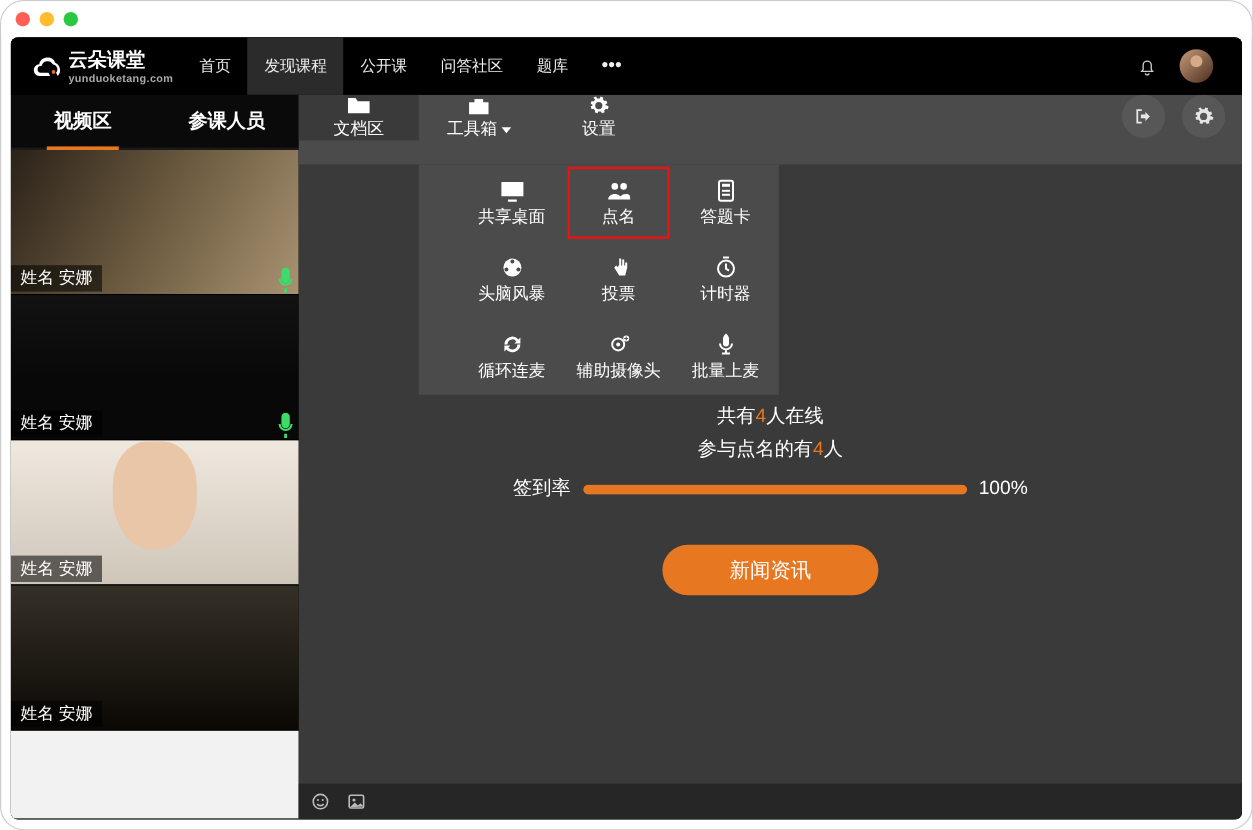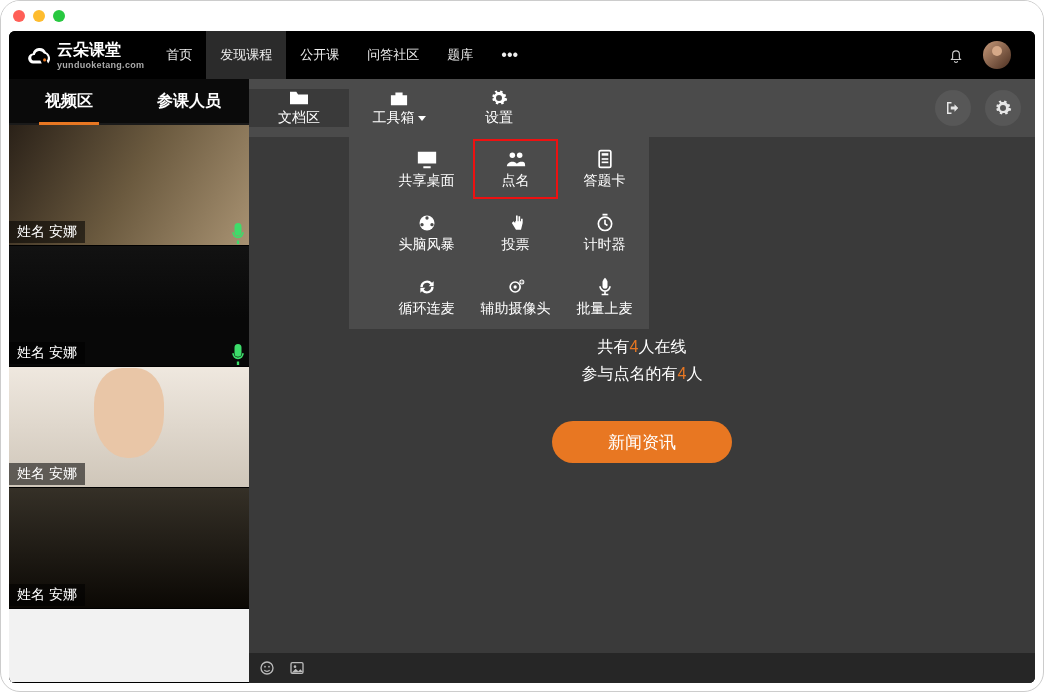--- a/index.html
+++ b/index.html
@@ -149,21 +149,21 @@
     background: #3a3a3a;
     display: flex;
     flex-direction: column;
     position: relative;
   }
 
   .tabbar {
     height: 58px;
     background: #4b4b4b;
     display: flex;
-    align-items: center;
+    align-items: flex-start;
   }
   .tabbar-item {
     width: 100px;
     display: flex;
     flex-direction: column;
     align-items: center;
     justify-content: center;
     color: #fff;
     font-size: 14px;
     cursor: pointer;
@@ -421,20 +421,27 @@
           </div>
         </div>
 
         <div class="stats">
           <div>
             <span>共有</span><span class="highlight">4</span><span>人在线</span>
           </div>
           <div>
             <span>参与点名的有</span><span class="highlight">4</span><span>人</span>
           </div>
+          <div class="progress-row">
+            <span>签到率</span>
+            <div class="progress-bar">
+              <div class="progress-fill" id="progress-fill" style="width: 100%;"></div>
+            </div>
+            <span>100%</span>
+          </div>
           <button class="primary-btn">新闻资讯</button>
         </div>
 
         <div class="chat-bar">
           <svg viewBox="0 0 24 24">
               <circle cx="12" cy="12" r="9" fill="none" stroke="#bbb" stroke-width="2"></circle>
               <circle cx="9" cy="10" r="1.3"></circle>
               <circle cx="15" cy="10" r="1.3"></circle>
               <path d="M8 15c1 1.5 2.5 2 4 2s3-.5 4-2" fill="none" stroke="#bbb" stroke-width="2"></path>
             </svg>

